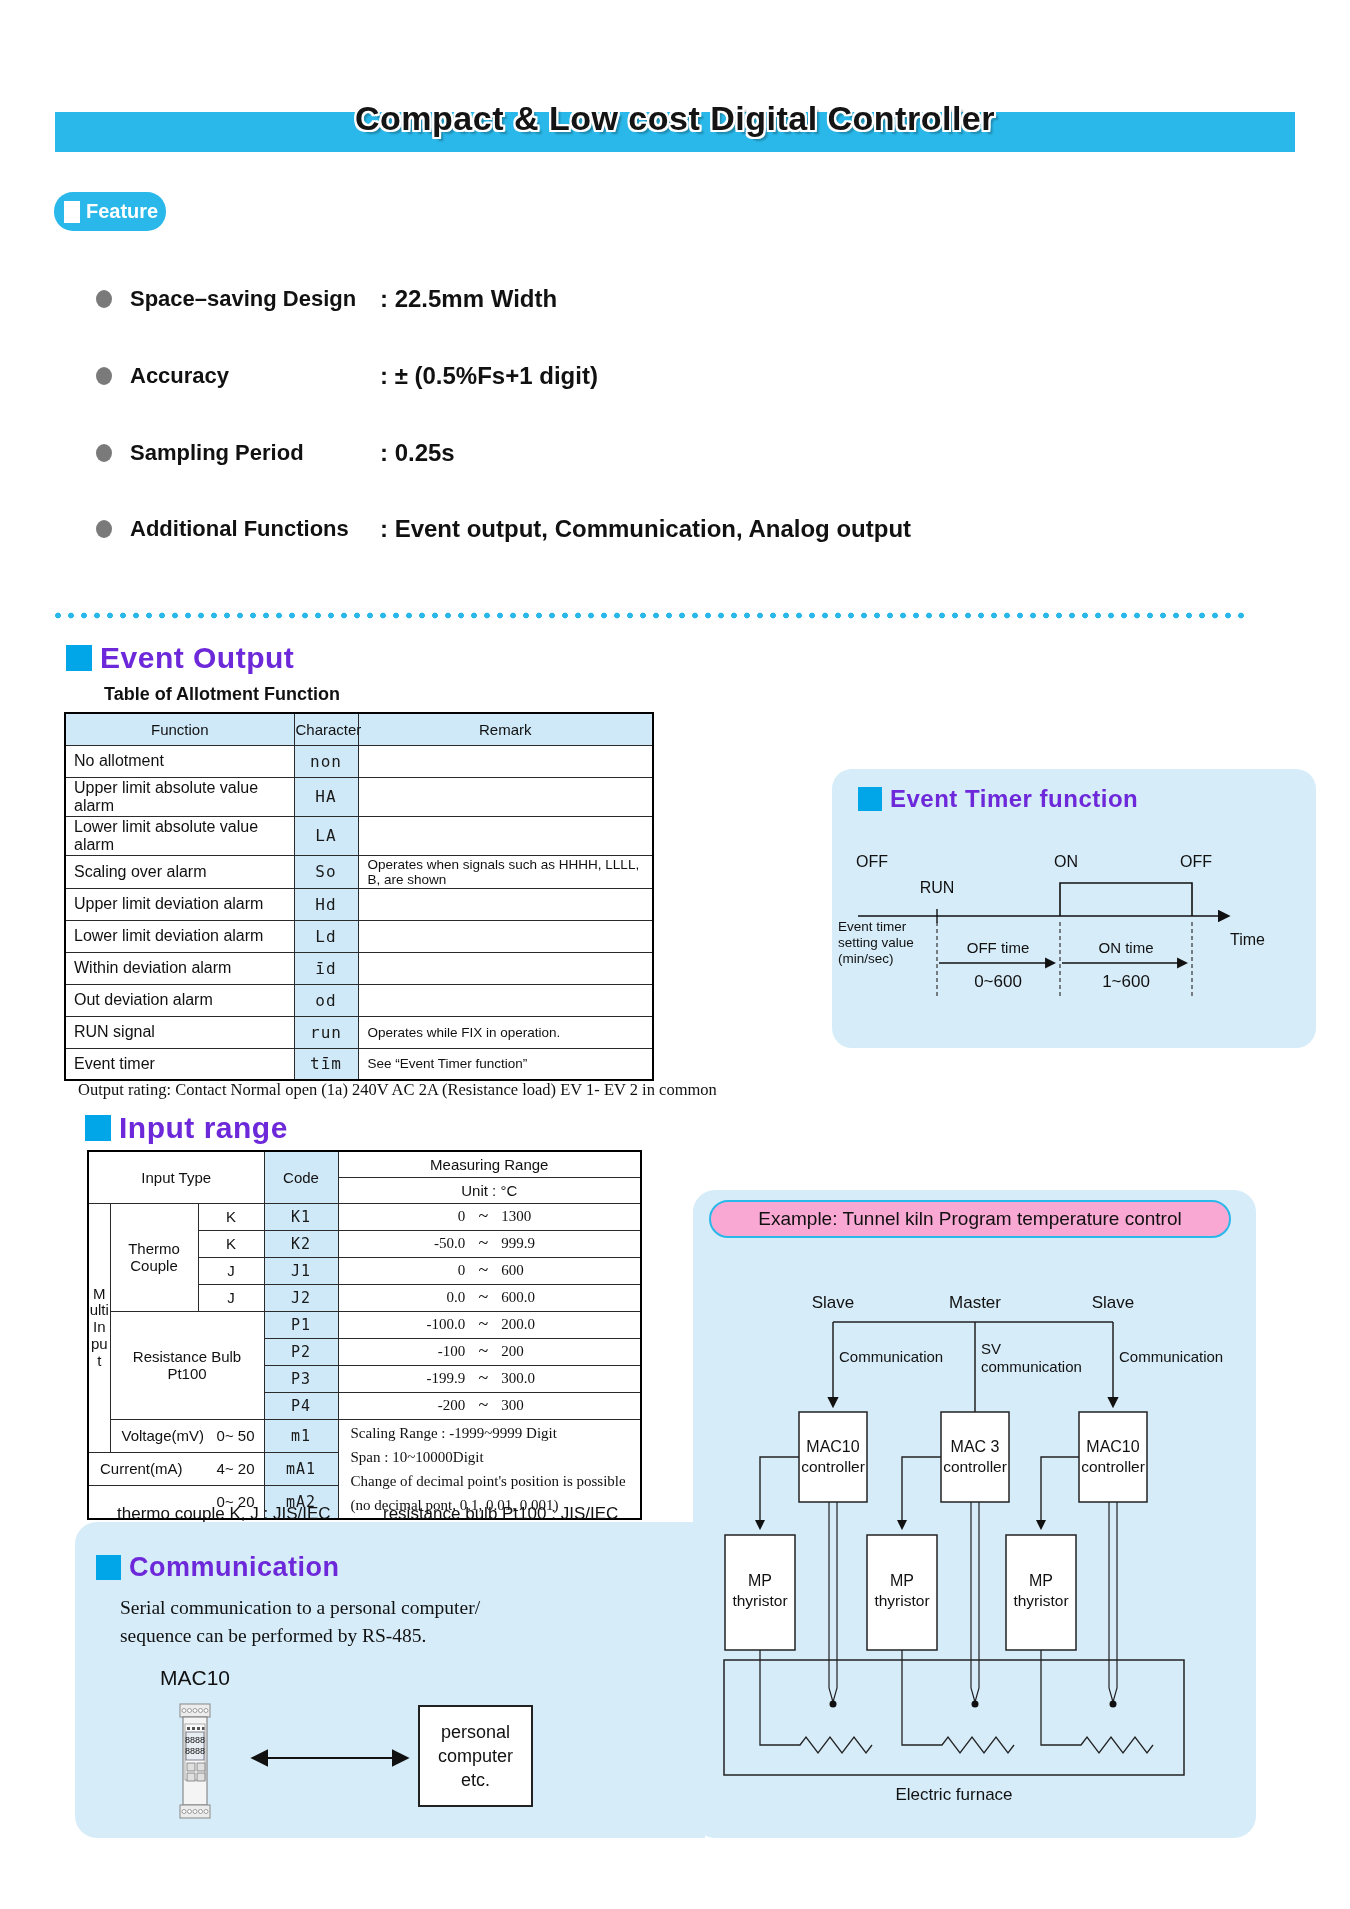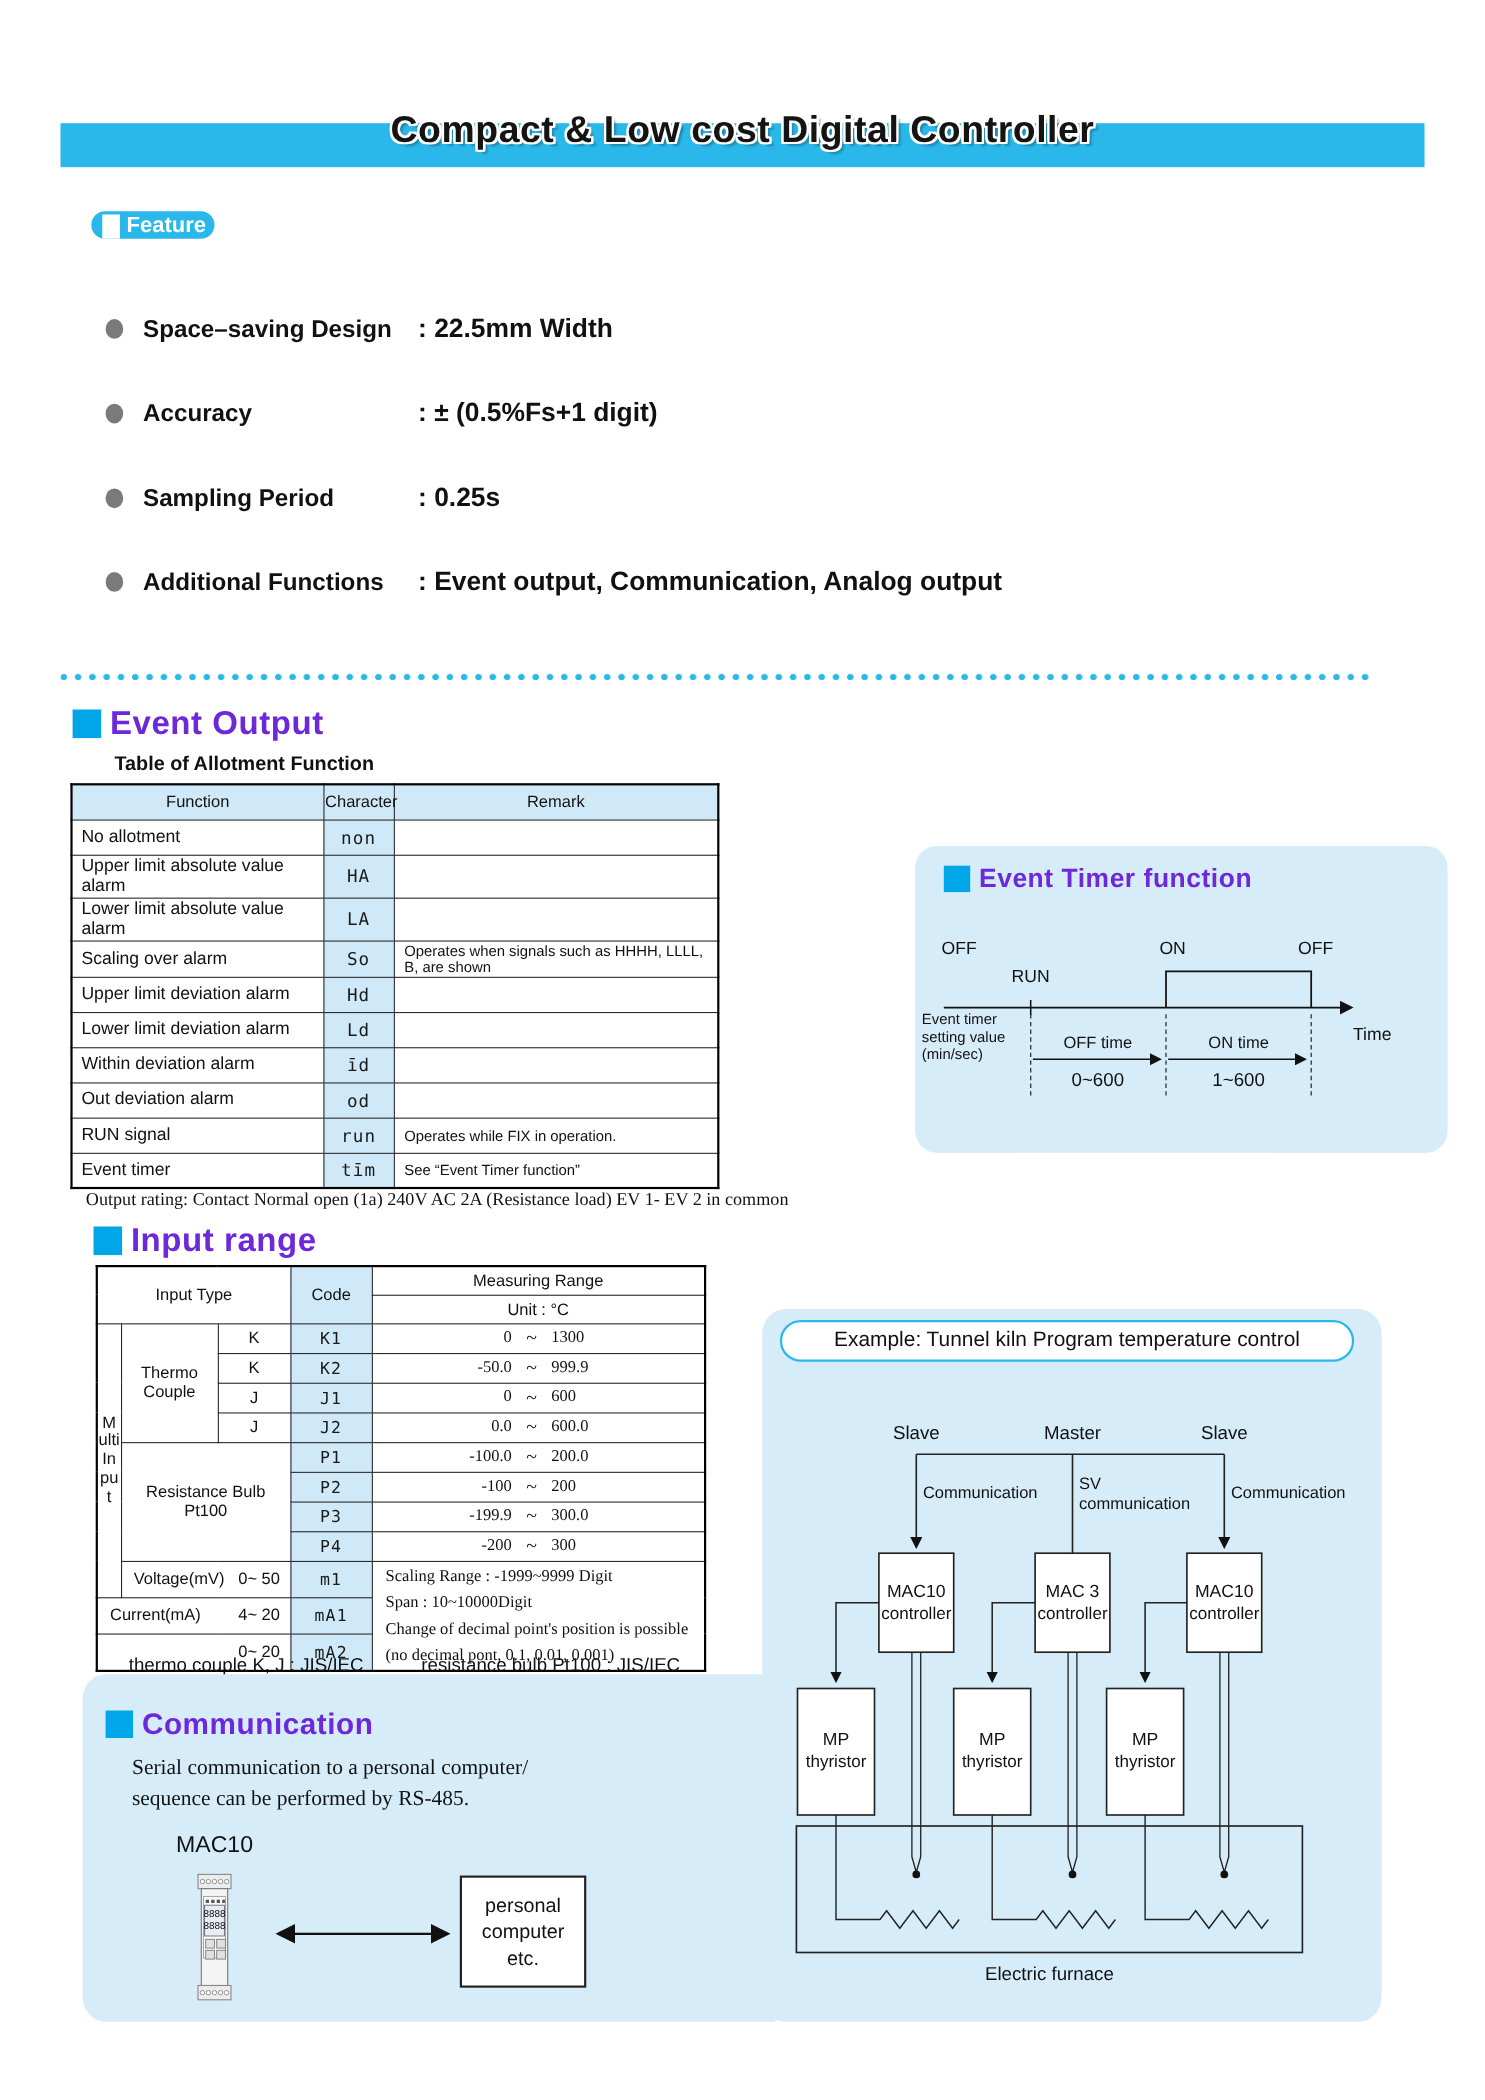--- a/index.html
+++ b/index.html
@@ -12,22 +12,22 @@
   
   .banner{left:55px;top:112px;width:1240px;height:40px;background:#29b8e9;}
   .banner-title{
     width:100%;text-align:center;font-size:34px;font-weight:bold;color:#141414;
     transform:translateY(-13px);letter-spacing:.5px;
     text-shadow:-2px -2px 0 #fff,2px -2px 0 #fff,-2px 2px 0 #fff,2px 2px 0 #fff,
                  0 -2px 0 #fff,0 2px 0 #fff,-2px 0 0 #fff,2px 0 0 #fff,4px 4px 2px rgba(0,0,0,.25);
   }
 
   
-  .pill{left:83px;top:192px;width:112px;height:25px;background:#29b8e9;border-radius:19px;
-        display:flex;align-items:flex-end;padding-left:10px;box-sizing:border-box;}
+  .pill{left:54px;top:192px;width:112px;height:39px;background:#29b8e9;border-radius:19px;
+        display:flex;align-items:center;padding-left:10px;box-sizing:border-box;}
   .pill .sq{width:16px;height:22px;background:#fff;margin-right:6px;}
   .pill .lbl{color:#fff;font-size:20px;font-weight:bold;}
   .feat-row{left:96px;height:30px;display:flex;align-items:center;}
   .feat-row .dot{width:16px;height:18px;border-radius:50%;background:#7a7a7a;margin-right:18px;flex:0 0 auto;}
   .feat-row .nm{font-size:22px;font-weight:bold;min-width:250px;}
   .feat-row .vl{font-size:24px;font-weight:bold;}
 
   
   .dots{left:55px;top:612px;width:1192px;height:7px;
     background:radial-gradient(circle at 3px 3.5px,#29b8e9 2.6px,transparent 3.2px);
@@ -75,21 +75,21 @@
   .meas{font-family:"Liberation Serif",serif;font-size:20px;}
   .meas-grid{display:grid;grid-template-columns:42% 12% 46%;align-items:center;}
   .meas-grid .fr{text-align:right;}
   .meas-grid .tl{text-align:center;font-size:18px;}
   .meas-grid .to{text-align:left;padding-right:34px;}
   .rng-cell{display:flex;justify-content:space-between;align-items:center;padding:0 8px 0 10px;}
   .scaling{font-size:14px;line-height:1.6;padding-left:12px;vertical-align:middle;font-family:Liberation Serif, serif;}
   .ir-foot{font-size:17px;}
 
   
-  .ex-pill{left:16px;top:10px;width:522px;height:38px;background:#ffffff;border:2px solid #29b8e9;border-radius:20px;
+  .ex-pill{left:16px;top:10px;width:522px;height:38px;background:#f9a8d4;border:2px solid #29b8e9;border-radius:20px;
            display:flex;align-items:center;justify-content:center;font-size:19px;box-sizing:border-box;text-align:center;}
 
   
   .cm-head{left:96px;top:1552px;}
   .cm-head .sq{width:25px;height:25px;}
   .cm-head .tx{font-size:27px;}
   .cm-body{left:120px;top:1594px;font-family:"Liberation Serif",serif;font-size:19.5px;line-height:1.45;}
   .mac10-lbl{left:160px;top:1666px;font-size:21px;}
   .pc-box{left:418px;top:1705px;width:115px;height:102px;background:#fff;border:2px solid #222;
           display:flex;flex-direction:column;align-items:center;justify-content:center;font-size:18px;line-height:1.35;box-sizing:border-box;}

